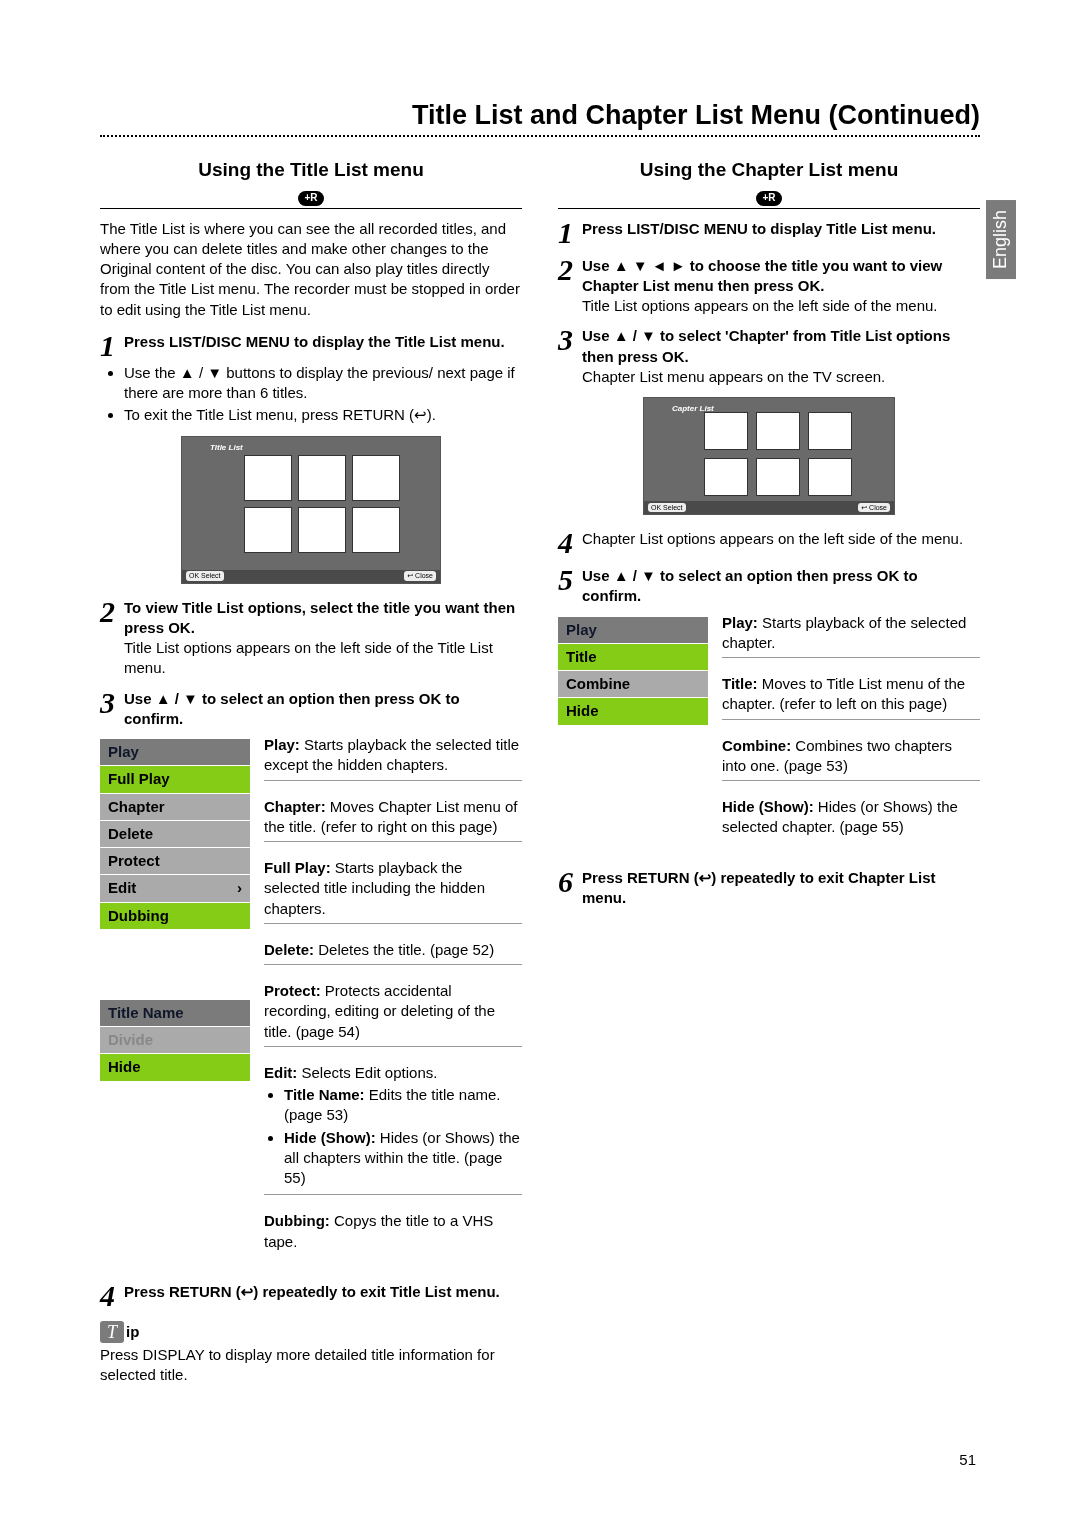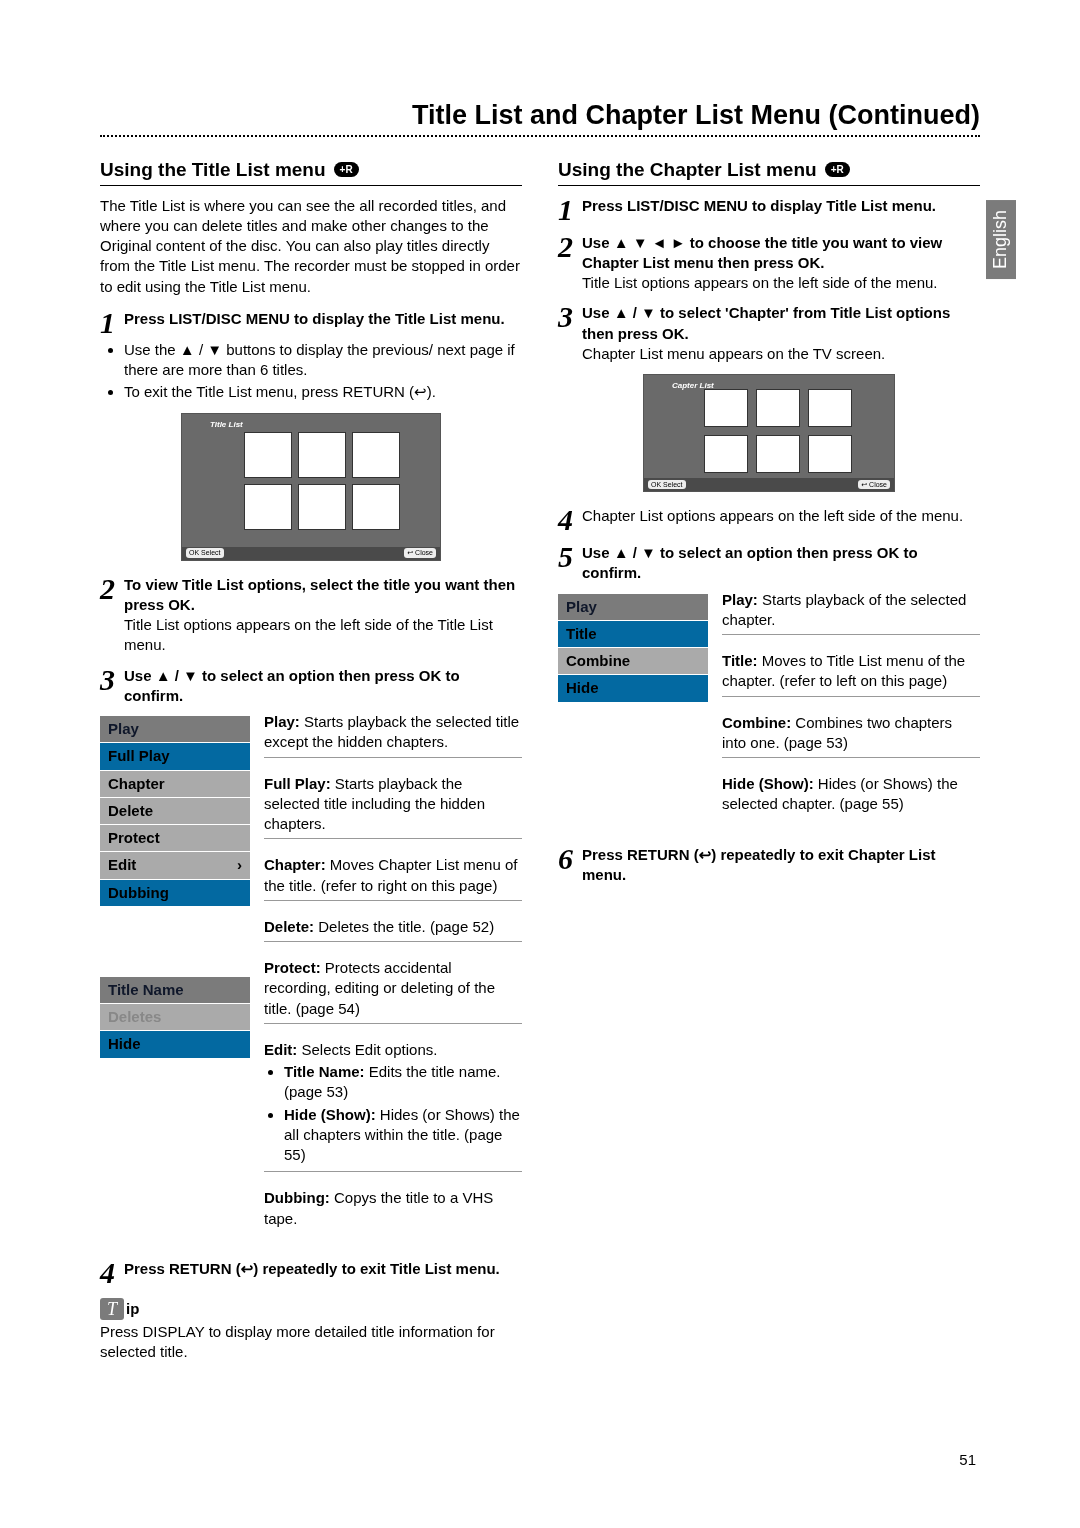--- a/index.html
+++ b/index.html
@@ -2,21 +2,21 @@
 <html><head>
 <meta charset="utf-8">
 <style>
   * { box-sizing: border-box; margin: 0; padding: 0; }
   body { font-family: Arial, Helvetica, sans-serif; color: #000; background: #fff; width: 1080px; height: 1528px; position: relative; }
   .page { padding: 100px 100px 40px 100px; }
   .main-title { font-family: Arial, sans-serif; font-size: 27px; font-weight: bold; text-align: right; margin-bottom: 4px; }
   .dotted { border: none; border-top: 2px dotted #000; margin-bottom: 20px; }
   .columns { display: flex; gap: 36px; }
   .col { flex: 1; font-size: 15px; line-height: 1.35; }
-  .section-head { border-bottom: 1.5px solid #000; padding-bottom: 2px; margin-bottom: 10px; display: flex; align-items: center; gap: 8px; }
+  .section-head { border-bottom: 1.5px solid #000; padding-bottom: 2px; margin-bottom: 10px; display: flex; align-items: center; gap: 8px; flex-direction: column; }
   .section-head-title { font-family: Arial, sans-serif; font-size: 19px; font-weight: bold; }
   .badge { display: inline-flex; align-items: center; justify-content: center; background: #000; color: #fff; border-radius: 10px; font-size: 10px; font-weight: bold; padding: 1px 6px; height: 15px; }
   .body-text { margin-bottom: 12px; font-size: 15px; margin-top: 8px; }
   .step { display: flex; margin-top: 10px; }
   .step-num { font-family: Georgia, "Times New Roman", serif; font-style: italic; font-weight: bold; font-size: 30px; line-height: 0.9; width: 22px; flex: 0 0 22px; }
   .step-body { flex: 1; padding-left: 2px; }
   .step-lead { font-weight: bold; font-size: 15px; }
   .step-text { font-size: 15px; }
   .bullets { margin: 4px 0 10px 14px; }
   .bullets li { list-style: disc outside; font-size: 15px; margin-left: 10px; margin-bottom: 2px; }
@@ -26,21 +26,21 @@
   .thumb-label { position: absolute; color: #fff; font-size: 8px; font-style: italic; font-weight: bold; top: 6px; left: 28px; }
   .thumb-grid { position: absolute; top: 18px; left: 62px; display: grid; grid-template-columns: repeat(3, 48px); grid-template-rows: repeat(2, 46px); gap: 6px; }
   .thumb-grid.small { top: 14px; left: 60px; grid-template-columns: repeat(3, 44px); grid-template-rows: repeat(2, 38px); gap: 8px; }
   .tcell { background: #fff; border: 1px solid #333; }
   .thumb-bar { position: absolute; bottom: 0; left: 0; right: 0; height: 13px; background: #4a4a4a; display: flex; justify-content: space-between; align-items: center; padding: 0 4px; }
   .thumb-bar-pill { background: #eee; color: #000; font-size: 7px; border-radius: 3px; padding: 0 3px; }
   .menu-table { border-collapse: collapse; width: 150px; margin-top: 4px; font-size: 15px; }
   .menu-table td { border-top: 1px solid #fff; background: #aaa; color: #000; font-weight: bold; padding: 3px 8px; height: 24px; }
   .menu-table tr:first-child td { background: #7b7b7b; color: #0f172a; border-top: none; }
   .menu-table tr:nth-child(2) td,
-  .menu-table tr:last-child td { background: #0369a1; }
+  .menu-table tr:last-child td { background: #84cc16; }
   .menu-table .disabled { color: #888; }
   .menu-chevron { float: right; font-weight: bold; color: #000; }
   .split { display: flex; gap: 14px; margin-top: 6px; }
   .split-left { flex: 0 0 150px; }
   .split-right { flex: 1; }
   .def-row { padding-bottom: 4px; margin-bottom: 16px; border-bottom: 1px solid #999; font-size: 15px; }
   .def-row:last-child { border-bottom: none; }
   .def-row b { font-weight: bold; }
   .sublist { margin-top: 2px; margin-left: 6px; }
   .sublist li { list-style: disc outside; margin-left: 14px; font-size: 15px; margin-bottom: 2px; }
@@ -140,33 +140,33 @@
                 </tr>
           </tbody>
             </table>
 
           <table class="menu-table" style="margin-top:71px">
             <tbody>
                 <tr>
                   <td>Title Name</td>
                 </tr>
             <tr>
-                  <td class="disabled" style="background:#aaa">Deletes</td>
+                  <td class="disabled" style="background:#aaa">Divide</td>
                 </tr>
             <tr>
                   <td>Hide</td>
                 </tr>
           </tbody>
             </table>
         </div>
 
         <div class="split-right">
           <div class="def-row"><b>Play:</b> <span>Starts playback the selected title except the hidden chapters.</span></div>
+          <div class="def-row"><b>Chapter:</b> <span>Moves Chapter List menu of the title. (refer to right on this page)</span></div>
           <div class="def-row"><b>Full Play:</b> <span>Starts playback the selected title including the hidden chapters.</span></div>
-          <div class="def-row"><b>Chapter:</b> <span>Moves Chapter List menu of the title. (refer to right on this page)</span></div>
           <div class="def-row"><b>Delete:</b> <span>Deletes the title. (page 52)</span></div>
           <div class="def-row"><b>Protect:</b> <span>Protects accidental recording, editing or deleting of the title. (page 54)</span></div>
           <div class="def-row"><b>Edit:</b> <span>Selects Edit options.</span>
             <ul class="sublist">
               <li><b>Title Name:</b><span> Edits the title name. (page 53)</span></li>
               <li><b>Hide (Show):</b><span> Hides (or Shows) the all chapters within the title. (page 55)</span></li>
             </ul>
           </div>
           <div class="def-row"><b>Dubbing:</b> <span>Copys the title to a VHS tape.</span></div>
         </div>

